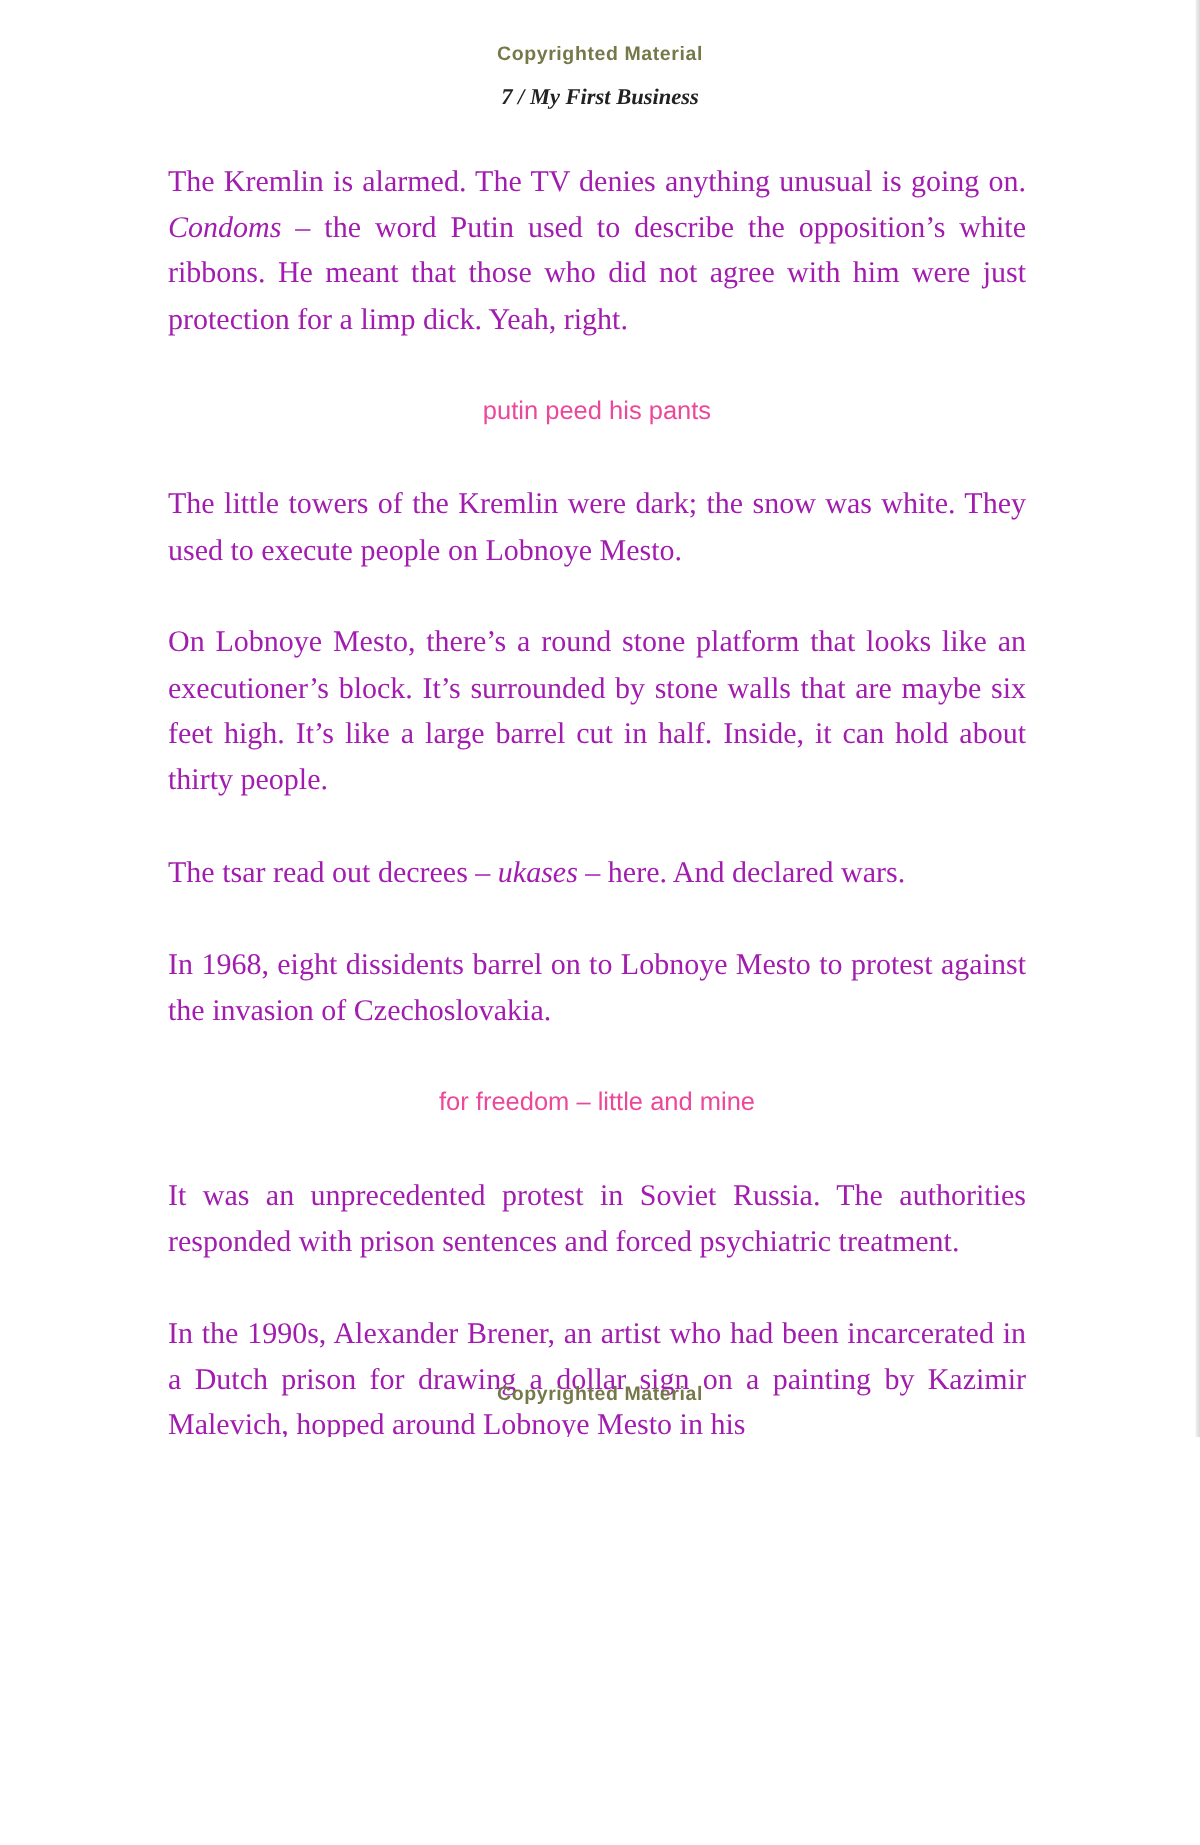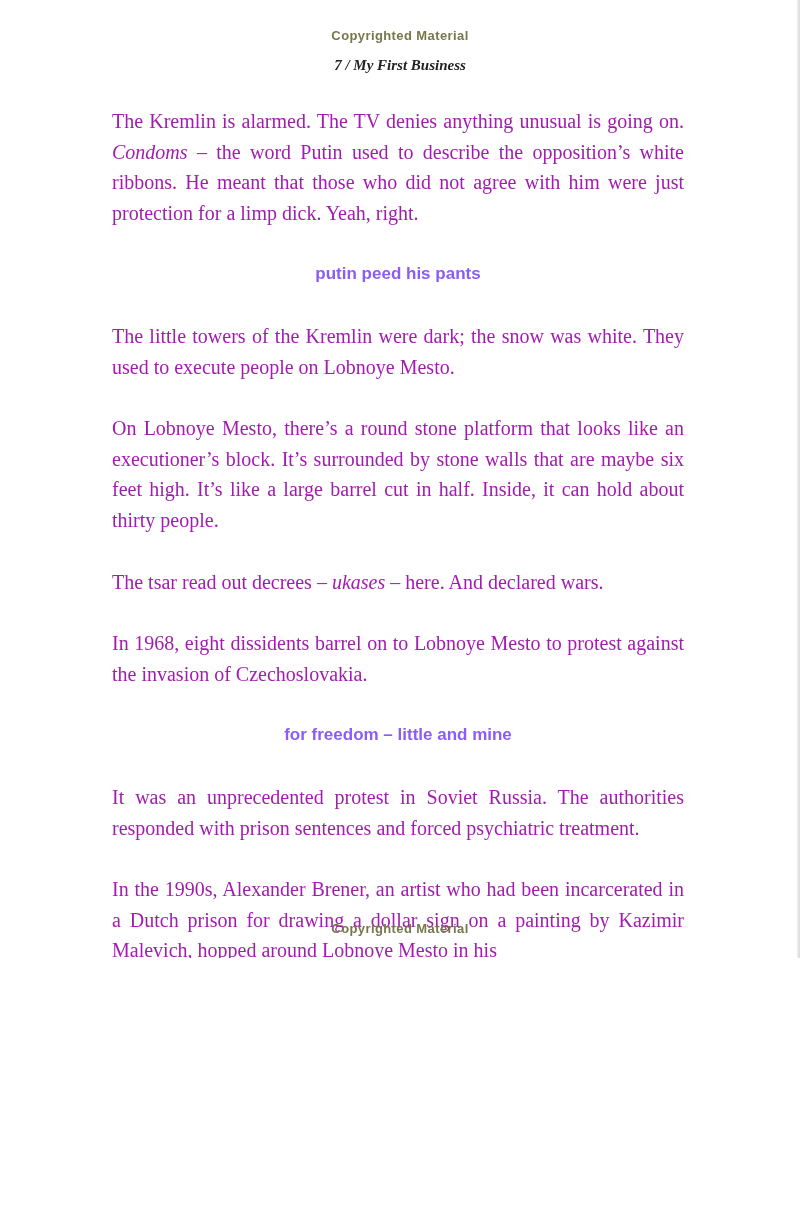--- a/index.html
+++ b/index.html
@@ -61,24 +61,24 @@
     text-align: justify;
     color: #a21caf;
   }
   .body-paragraph em {
     font-style: italic;
   }
   .section-heading {
     margin: 0 0 31px 0;
     text-align: center;
     font-family: "Liberation Sans", sans-serif;
-    font-weight: bold;
+    font-weight: normal;
     font-size: 17px;
     line-height: 30.6px;
-    color: #8b5cf6;
+    color: #ec4899;
   }
 </style>
 </head>
 <body>
 
 <div class="page">
 
   <div class="copyright-notice top">Copyrighted Material</div>
 
   <h1 class="page-header">7 / My First Business</h1>

